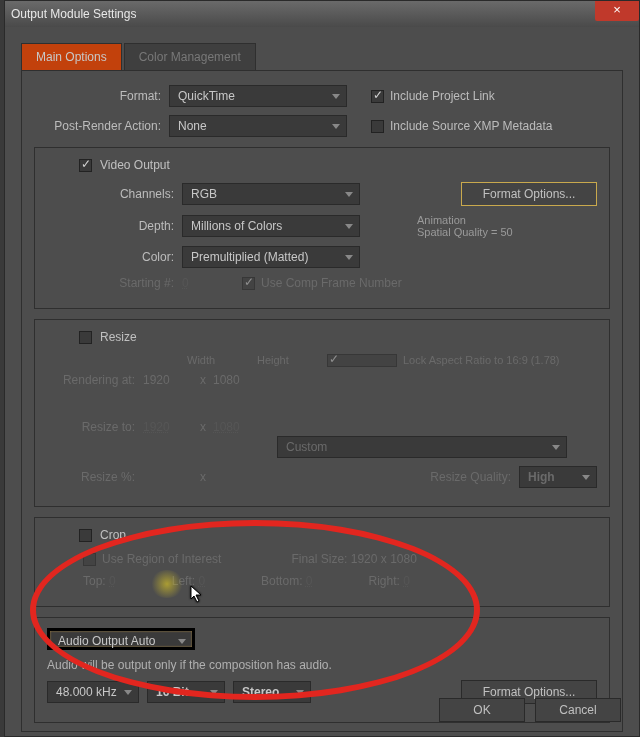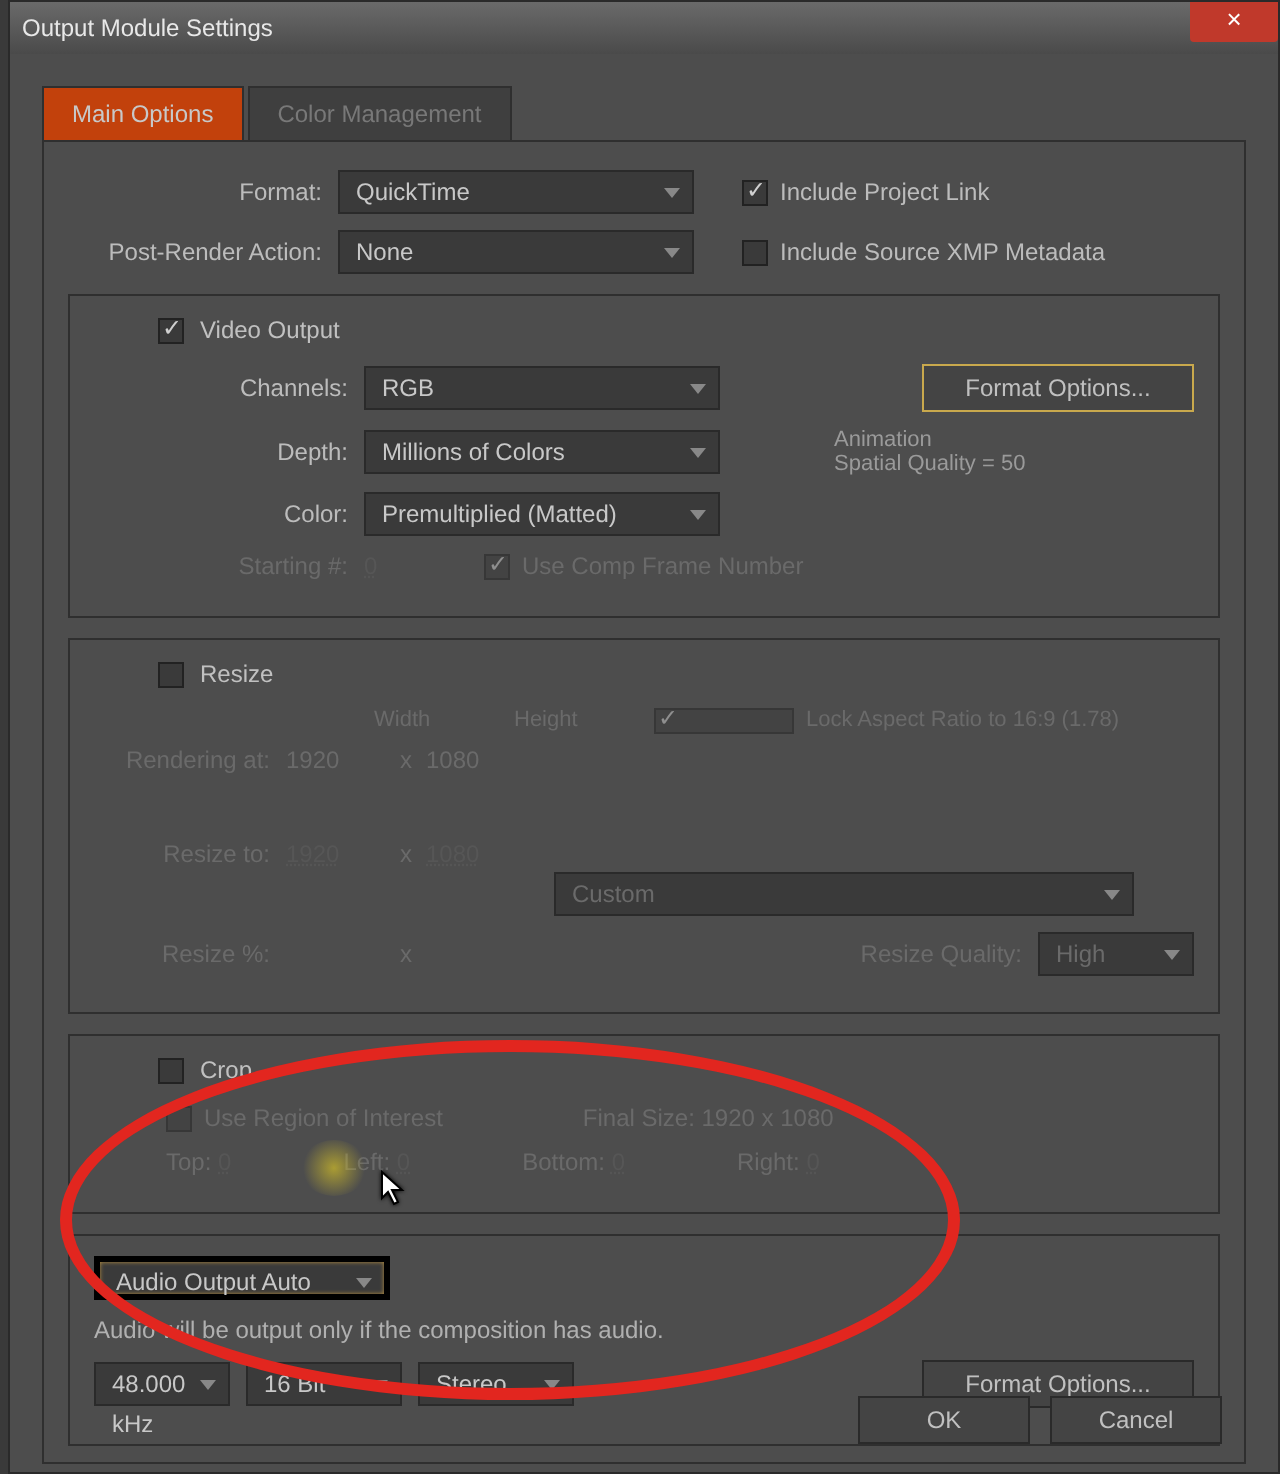--- a/index.html
+++ b/index.html
@@ -20,23 +20,23 @@
 
 .row { display: flex; align-items: center; margin-bottom: 8px; font-size: 12px; color: #bcbcbc; }
 .row.dim { color: #6a6a6a; }
 .lbl { width: 135px; text-align: right; padding-right: 8px; }
 .lbl-s { width: 96px; text-align: right; padding-right: 8px; color: #6a6a6a; }
 
 .dropdown { position: relative; height: 22px; background: #3a3a3a; border: 1px solid #2a2a2a; color: #c8c8c8; font-size: 12px; padding: 0 20px 0 8px; line-height: 20px; display: inline-block; }
 .dropdown.disabled { color: #6a6a6a; }
 .dropdown::after { content: ""; position: absolute; right: 6px; top: 8px; border-left: 4px solid transparent; border-right: 4px solid transparent; border-top: 5px solid #888; }
 .dd-w1 { width: 178px; }
-.dd-w2 { width: 68px; }
+.dd-w2 { width: 92px; }
 .dd-w4 { width: 290px; margin-top: 41px; }
-.dd-w5 { width: 78px; }
+.dd-w5 { width: 78px; font-weight: bold; }
 .dd-hi { border: 3px solid #000000; box-shadow: 0 0 2px #b89040 inset; }
 
 .cb { width: 13px; height: 13px; background: #3a3a3a; border: 1px solid #222; display: inline-block; margin-right: 6px; position: relative; vertical-align: middle; }
 .cb.checked::after { content: "✓"; position: absolute; left: 1px; top: -3px; font-size: 12px; color: #d0d0d0; }
 .cb.dim { opacity: .5; }
 
 .btn { height: 24px; background: #444; border: 1px solid #2a2a2a; color: #c0c0c0; font-size: 12px; padding: 0 18px; line-height: 22px; display: inline-block; text-align: center; }
 .btn.hi { border: 1px solid #c9a94d; }
 
 .section { border: 1px solid #2f2f2f; padding: 10px 12px; margin-top: 10px; }
@@ -44,21 +44,21 @@
 .section-head .cb { margin-right: 8px; }
 
 .small { font-size: 11px; color: #9a9a9a; }
 .dimtxt { color: #6a6a6a; }
 .val { color: #8a8a8a; text-decoration: underline dotted #555; }
 .val.off { color: #565656; }
 
 .grid-hdr { display: flex; margin-left: 140px; font-size: 11px; color: #6a6a6a; margin-bottom: 6px; }
 .grid-hdr span { width: 70px; }
 
-.footer { position: absolute; right: 28px; bottom: 14px; display: flex; gap: 10px; }
+.footer { position: absolute; right: 18px; bottom: 14px; display: flex; gap: 10px; }
 .footer .btn { width: 86px; padding: 0; }
 
 .ellipse { position: absolute; left: 30px; top: 520px; width: 450px; height: 180px; border: 6px solid #e2261f; border-radius: 50%; pointer-events: none; }
 .glow { position: absolute; left: 150px; top: 570px; width: 34px; height: 28px; border-radius: 50%; background: radial-gradient(circle, rgba(210,190,40,0.7) 0%, rgba(210,190,40,0) 70%); pointer-events: none; }
 .cursor { position: absolute; left: 190px; top: 585px; width: 14px; height: 18px; pointer-events: none; }
 .cursor svg { filter: drop-shadow(0 0 1px #000); }
 </style>
 </head>
 <body>
 

